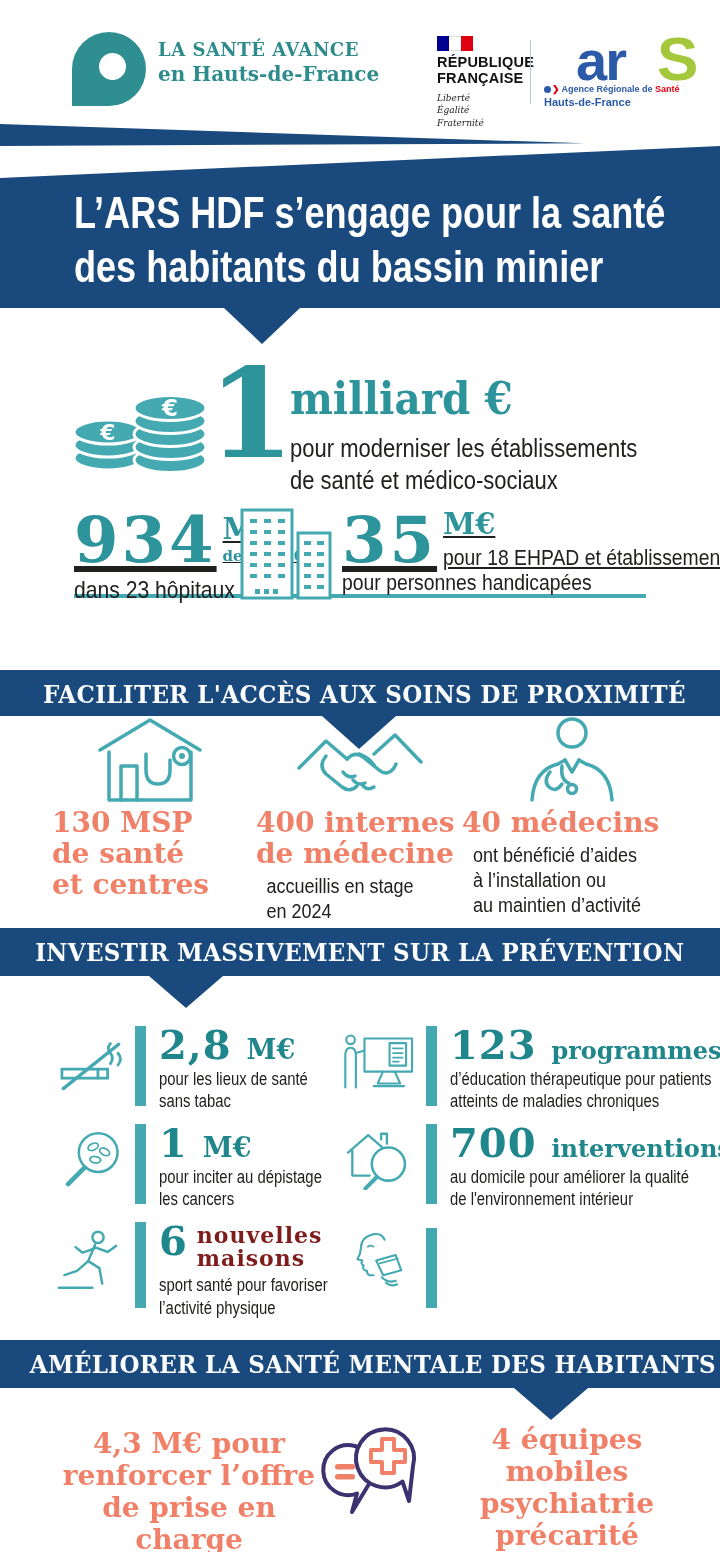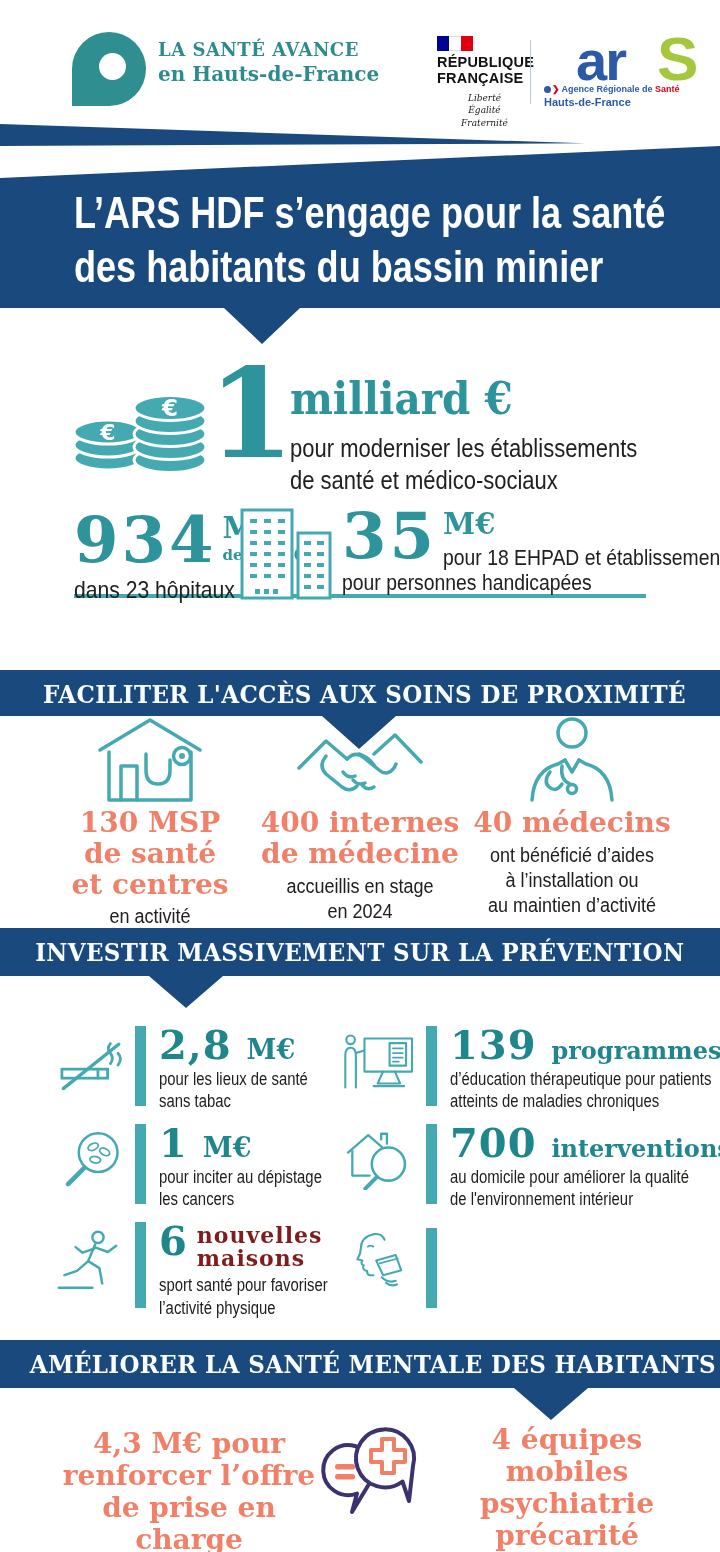--- a/index.html
+++ b/index.html
@@ -11,21 +11,21 @@
   
   .drop { left:72px; top:32px; width:74px; height:74px; background:#2f8f90; border-radius:50% 50% 50% 0; }
   .drop-hole { left:27px; top:21px; width:27px; height:27px; background:#fff; border-radius:50%; }
   .brand { left:158px; top:38px; font-family:"DejaVu Serif",serif; font-weight:bold; color:#2e8b8c; line-height:1.3; }
   .brand .l1 { font-size:18px; letter-spacing:.5px; }
   .brand .l2 { font-size:20px; }
   .rf { left:437px; top:36px; width:95px; }
   .flag { display:flex; width:36px; height:15px; margin-bottom:4px; }
   .flag span { width:12px; height:15px; display:block; }
   .rf-name { font-size:14.5px; font-weight:bold; color:#111; line-height:1.1; letter-spacing:.2px; }
-  .motto { margin-top:5px; font-family:"DejaVu Serif",serif; font-style:italic; font-size:9px; line-height:1.4; color:#222;text-align:center; }
+  .motto { margin-top:5px; font-family:"DejaVu Serif",serif; font-style:italic; font-size:9px; line-height:1.4; color:#222; }
   .vdiv { left:530px; top:40px; width:1px; height:64px; background:#b9c6d6; }
   .ars { left:544px; top:28px; width:170px; height:90px; }
   .ars-letters { font-weight:bold; font-size:56px; line-height:1; letter-spacing:-2px;margin-left:32px; }
   .ars-ar { color:#2b5aa8; }
   .ars-s { color:#a5c73c; font-size:62px; }
   .ars-tag { left:544px; top:84px; display:flex; align-items:center; white-space:nowrap; font-size:9px; font-weight:bold; color:#2b5aa8; }
   .ars-dot { width:7px; height:7px; border-radius:50%; background:#2b5aa8; margin-right:1px; }
   .ars-cres { color:#e1000f; font-size:9px; margin-right:2px; }
   .ars-red { color:#e1000f; }
   .ars-region { left:544px; top:96px; font-size:11px; font-weight:bold; color:#2b5aa8; }
@@ -42,35 +42,35 @@
   .banner-mental { top:1340px; clip-path:polygon(0 0,720px 0,720px 48px,588px 48px,551px 80px,514px 48px,0 48px); }
 
   
   .coins { left:70px; top:378px; }
   .big-one { left:208px; top:352px; font-family:"DejaVu Serif",serif; font-weight:bold; font-size:124px; line-height:1; color:#2d949b; }
   .milliard { left:290px; top:372px; }
   .milliard .unit { font-family:"DejaVu Serif",serif; font-weight:bold; font-size:45px; color:#2d949b; transform:scaleX(.9); transform-origin:left top; white-space:nowrap; }
   .milliard .desc { margin-top:7px; font-size:25px; line-height:1.28; }
 
   
-  .fund { display:flex; align-items:flex-start; }
+  .fund { display:flex; align-items:center;text-decoration:underline; }
   .fund-hosp { left:74px; top:514px; }
   .fund-ehpad { left:342px; top:510px; }
   .fund .val { font-family:"DejaVu Serif",serif; font-weight:bold; font-size:64px; line-height:.82; color:#2d949b; letter-spacing:3px; }
   .fund .col { margin-left:6px; padding-top:0; }
   .fund .unit { font-family:"DejaVu Serif",serif; font-weight:bold; font-size:29px; line-height:1; color:#2d949b; }
   .fund .since { font-family:"DejaVu Serif",serif; font-weight:bold; font-size:15px; color:#2d949b; margin-top:3px; }
   .fund .inline-desc { font-size:22px; margin-top:6px; }
   .cap { font-size:24px; margin-top:10px; }
   .ehpad-l2 { left:342px; top:570px; font-size:22px; }
   .buildings { left:238px; top:506px; }
   .rule { left:74px; top:594px; width:572px; height:4px; background:#45a9b1; }
 
   
-  .acc-col { top:712px; text-align:center; }
+  .acc-col { top:712px; text-align:left; }
   .acc-col .iconbox { height:92px; display:flex; align-items:center; justify-content:center; }
   .acc-head { font-family:"DejaVu Serif",serif; font-weight:bold; font-size:28px; line-height:1.1; color:#f08168; margin-top:4px; }
   .acc-sub { font-size:20px; line-height:1.25; margin-top:4px; }
   .col1 { left:52px; width:196px; }
   .col2 { left:256px; width:208px; }
   .col3 { left:462px; width:220px; }
 
   
   .prev { display:flex; align-items:flex-start; }
   .prev .iconbox { display:flex; justify-content:center; align-items:flex-start; }
@@ -225,23 +225,20 @@
       <path d="M50 40 V56 Q50 70 62 70 Q74 70 74 56 V46"></path>
       <circle cx="86" cy="42" r="8.5"></circle>
       <circle cx="86" cy="42" r="3" fill="#45a9b1" stroke="none"></circle>
     </svg>
   </div>
   <div class="acc-head">
     <div>130 MSP</div>
     <div>de santé</div>
     <div>et centres</div>
   </div>
-  <div class="acc-sub">
-    <div class="condC">en activité</div>
-  </div>
 </div>
 
 <div class="abs acc-col col2">
   <div class="iconbox">
     <svg width="128" height="84" viewBox="0 0 128 84" fill="none" stroke="#45a9b1" stroke-width="3.5" stroke-linecap="round" stroke-linejoin="round">
       <path d="M3 52 L30 25 L51 43"></path>
       <path d="M125 46 L99 19 L78 38"></path>
       <path d="M51 43 Q59 35 67 41 L83 54 Q91 61 98 52 L100 48"></path>
       <path d="M30 40 Q22 50 30 58 L46 71 Q54 77 61 70"></path>
       <path d="M47 56 q5 7 12 4 M57 64 q5 6 12 3 M67 70 q5 5 11 1"></path>
@@ -312,21 +309,21 @@
       <path d="M21 30 L38 25"></path>
       <rect x="34" y="8" width="72" height="50" fill="#fff"></rect>
       <rect x="72" y="15" width="25" height="34"></rect>
       <path d="M77 23 h15 M77 30 h15 M77 37 h15 M77 43 h9" stroke-width="2.5"></path>
       <path d="M62 58 L54 76 H88 L80 58"></path>
       <path d="M48 80 H94"></path>
     </svg>
   </div>
   <div class="bracket"></div>
   <div>
-    <div class="prev-num"><span>139</span> <span class="prev-label">programmes</span></div>
+    <div class="prev-num"><span>123</span> <span class="prev-label">programmes</span></div>
     <div class="prev-desc">
       <div>d’éducation thérapeutique pour patients</div>
       <div>atteints de maladies chroniques</div>
     </div>
   </div>
 </div>
 
 <div class="abs prev pl" style="top:1124px;">
   <div class="iconbox" style="width:72px;padding-top:4px;">
     <svg width="66" height="62" viewBox="0 0 92 86" fill="none" stroke="#45a9b1" stroke-width="3.5">

